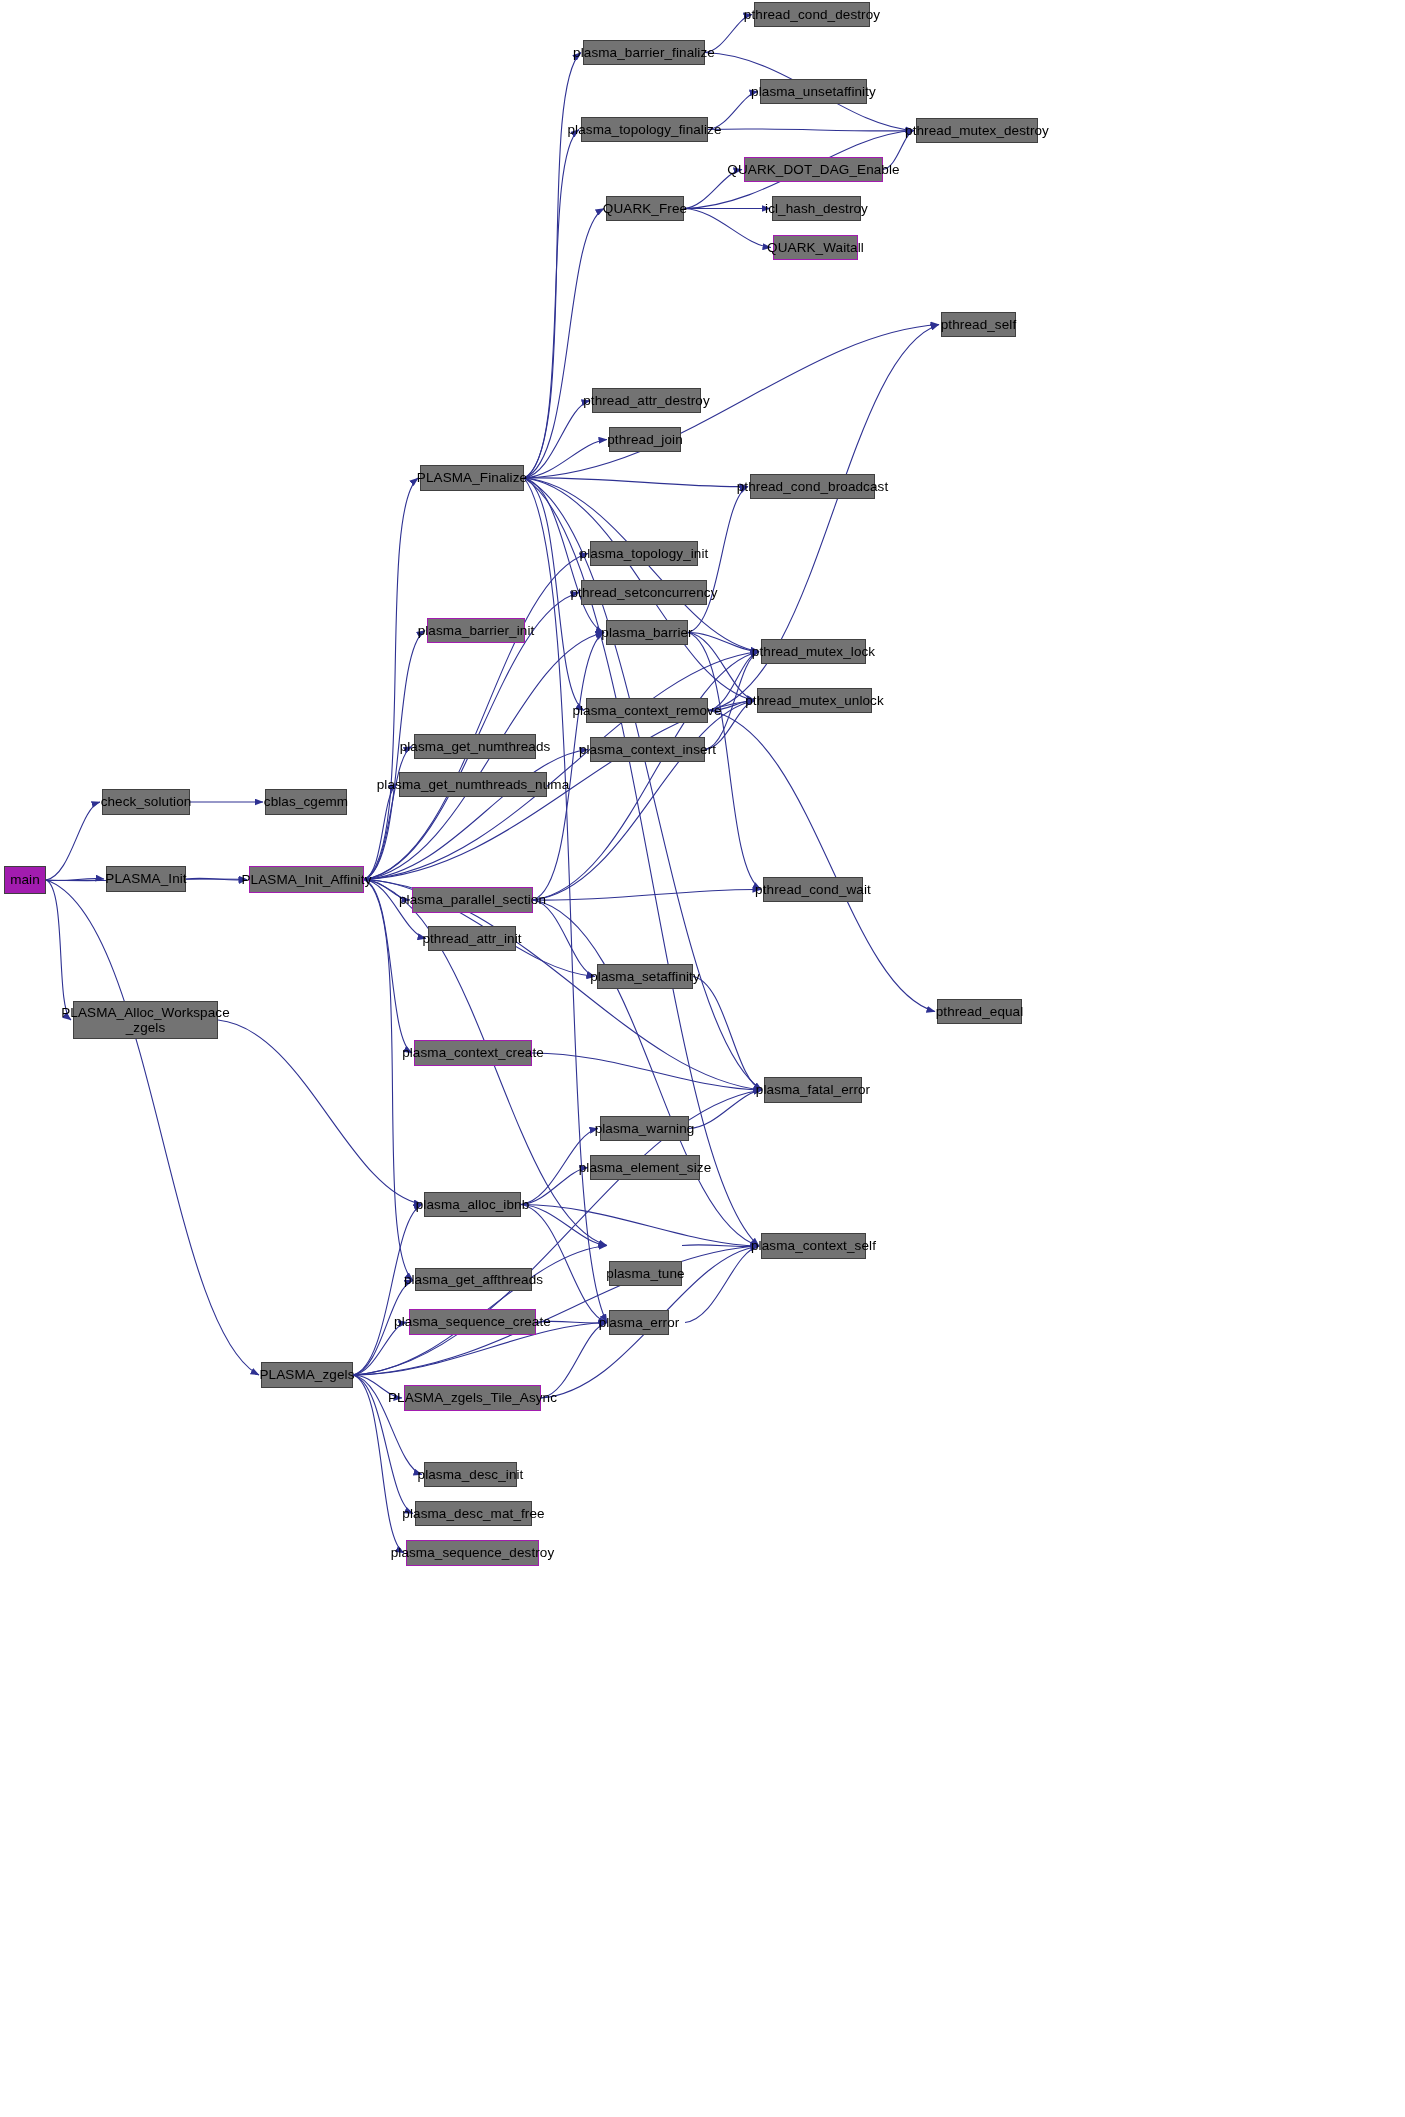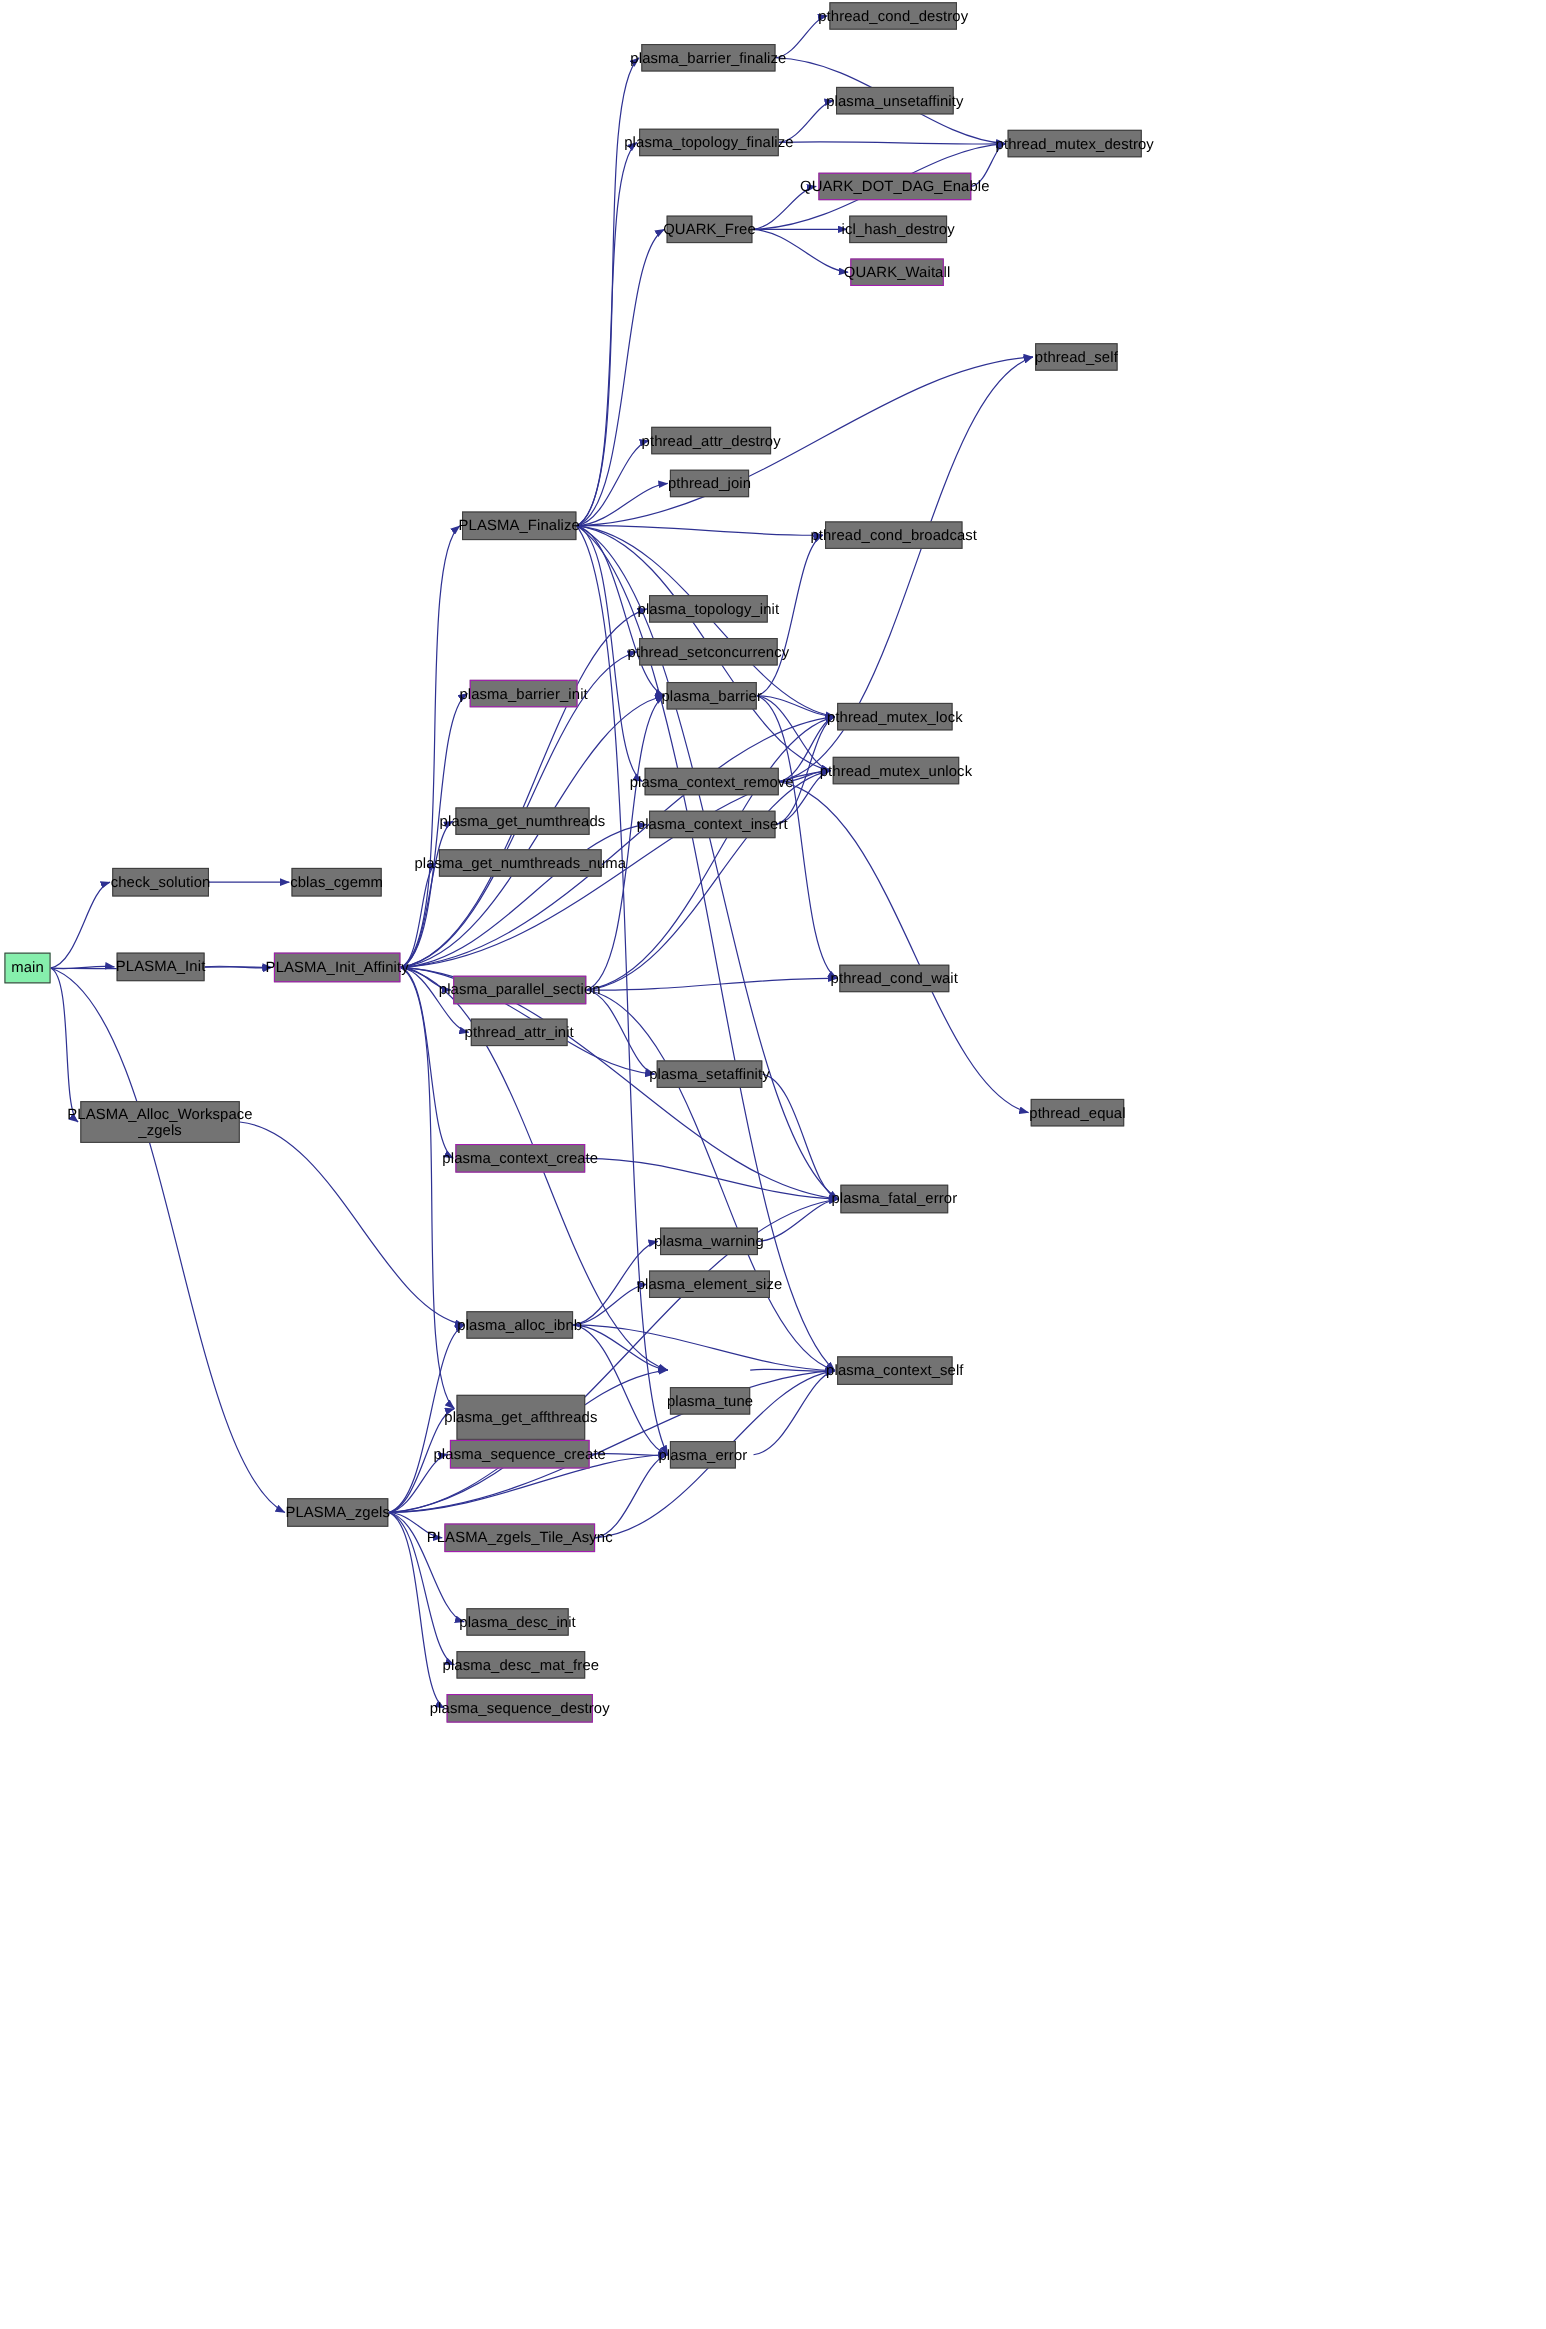--- a/index.html
+++ b/index.html
@@ -3,21 +3,21 @@
 <meta charset="utf-8">
 <style>
   html,body{margin:0;padding:0;background:#ffffff;}
   body{font-family:"Liberation Sans",sans-serif;}
   #canvas{position:relative;width:1405px;height:2117px;background:#fff;overflow:hidden;}
   #edges{position:absolute;left:0;top:0;width:1405px;height:2117px;}
   .node{position:absolute;box-sizing:border-box;border:1px solid #404040;background:#737373;
         color:#000;font-size:13.5px;line-height:1.12;display:flex;align-items:center;
         justify-content:center;text-align:center;white-space:pre;letter-spacing:0.1px;}
   .node.red{border:1px solid #a21caf;}
-  .node.cur{background:#86efac;border:1px solid #404040;}
+  .node.cur{background:#a21caf;border:1px solid #404040;}
 </style>
 </head>
 <body>
 
 <div id="canvas">
   <svg id="edges" viewBox="0 0 1405 2117" xmlns="http://www.w3.org/2000/svg">
     <defs>
       <marker id="ah" markerWidth="9" markerHeight="7" refX="8.5" refY="3.5" orient="auto" markerUnits="userSpaceOnUse">
         <path d="M0,0 L9,3.5 L0,7 z" fill="#2e3192"></path>
       </marker>
@@ -151,21 +151,21 @@
       <div class="node" style="left: 428px; top: 926px; width: 88px; height: 25px;">pthread_attr_init</div>
       <div class="node" style="left: 597px; top: 964px; width: 96px; height: 25px;">plasma_setaffinity</div>
       <div class="node" style="left: 937px; top: 999px; width: 85px; height: 25px;">pthread_equal</div>
       <div class="node red" style="left: 414px; top: 1040px; width: 118px; height: 26px;">plasma_context_create</div>
       <div class="node" style="left: 764px; top: 1077px; width: 98px; height: 26px;">plasma_fatal_error</div>
       <div class="node" style="left: 600px; top: 1116px; width: 89px; height: 25px;">plasma_warning</div>
       <div class="node" style="left: 590px; top: 1155px; width: 110px; height: 25px;">plasma_element_size</div>
       <div class="node" style="left: 424px; top: 1192px; width: 97px; height: 25px;">plasma_alloc_ibnb</div>
       <div class="node" style="left: 609px; top: 1233px; width: 73px; height: 25px; margin-top: 28px;">plasma_tune</div>
       <div class="node" style="left: 761px; top: 1233px; width: 105px; height: 26px;">plasma_context_self</div>
-      <div class="node" style="left: 415px; top: 1268px; width: 117px; height: 41px;">plasma_get_affthreads</div>
+      <div class="node" style="left: 415px; top: 1268px; width: 117px; height: 23px;">plasma_get_affthreads</div>
       <div class="node red" style="left: 409px; top: 1309px; width: 127px; height: 26px;">plasma_sequence_create</div>
       <div class="node" style="left: 609px; top: 1310px; width: 60px; height: 25px;">plasma_error</div>
       <div class="node red" style="left: 404px; top: 1385px; width: 137px; height: 26px;">PLASMA_zgels_Tile_Async</div>
       <div class="node" style="left: 424px; top: 1462px; width: 93px; height: 25px;">plasma_desc_init</div>
       <div class="node" style="left: 415px; top: 1501px; width: 117px; height: 25px;">plasma_desc_mat_free</div>
       <div class="node red" style="left: 406px; top: 1540px; width: 133px; height: 26px;">plasma_sequence_destroy</div>
     </div>
 </div>
 
 </body></html>

